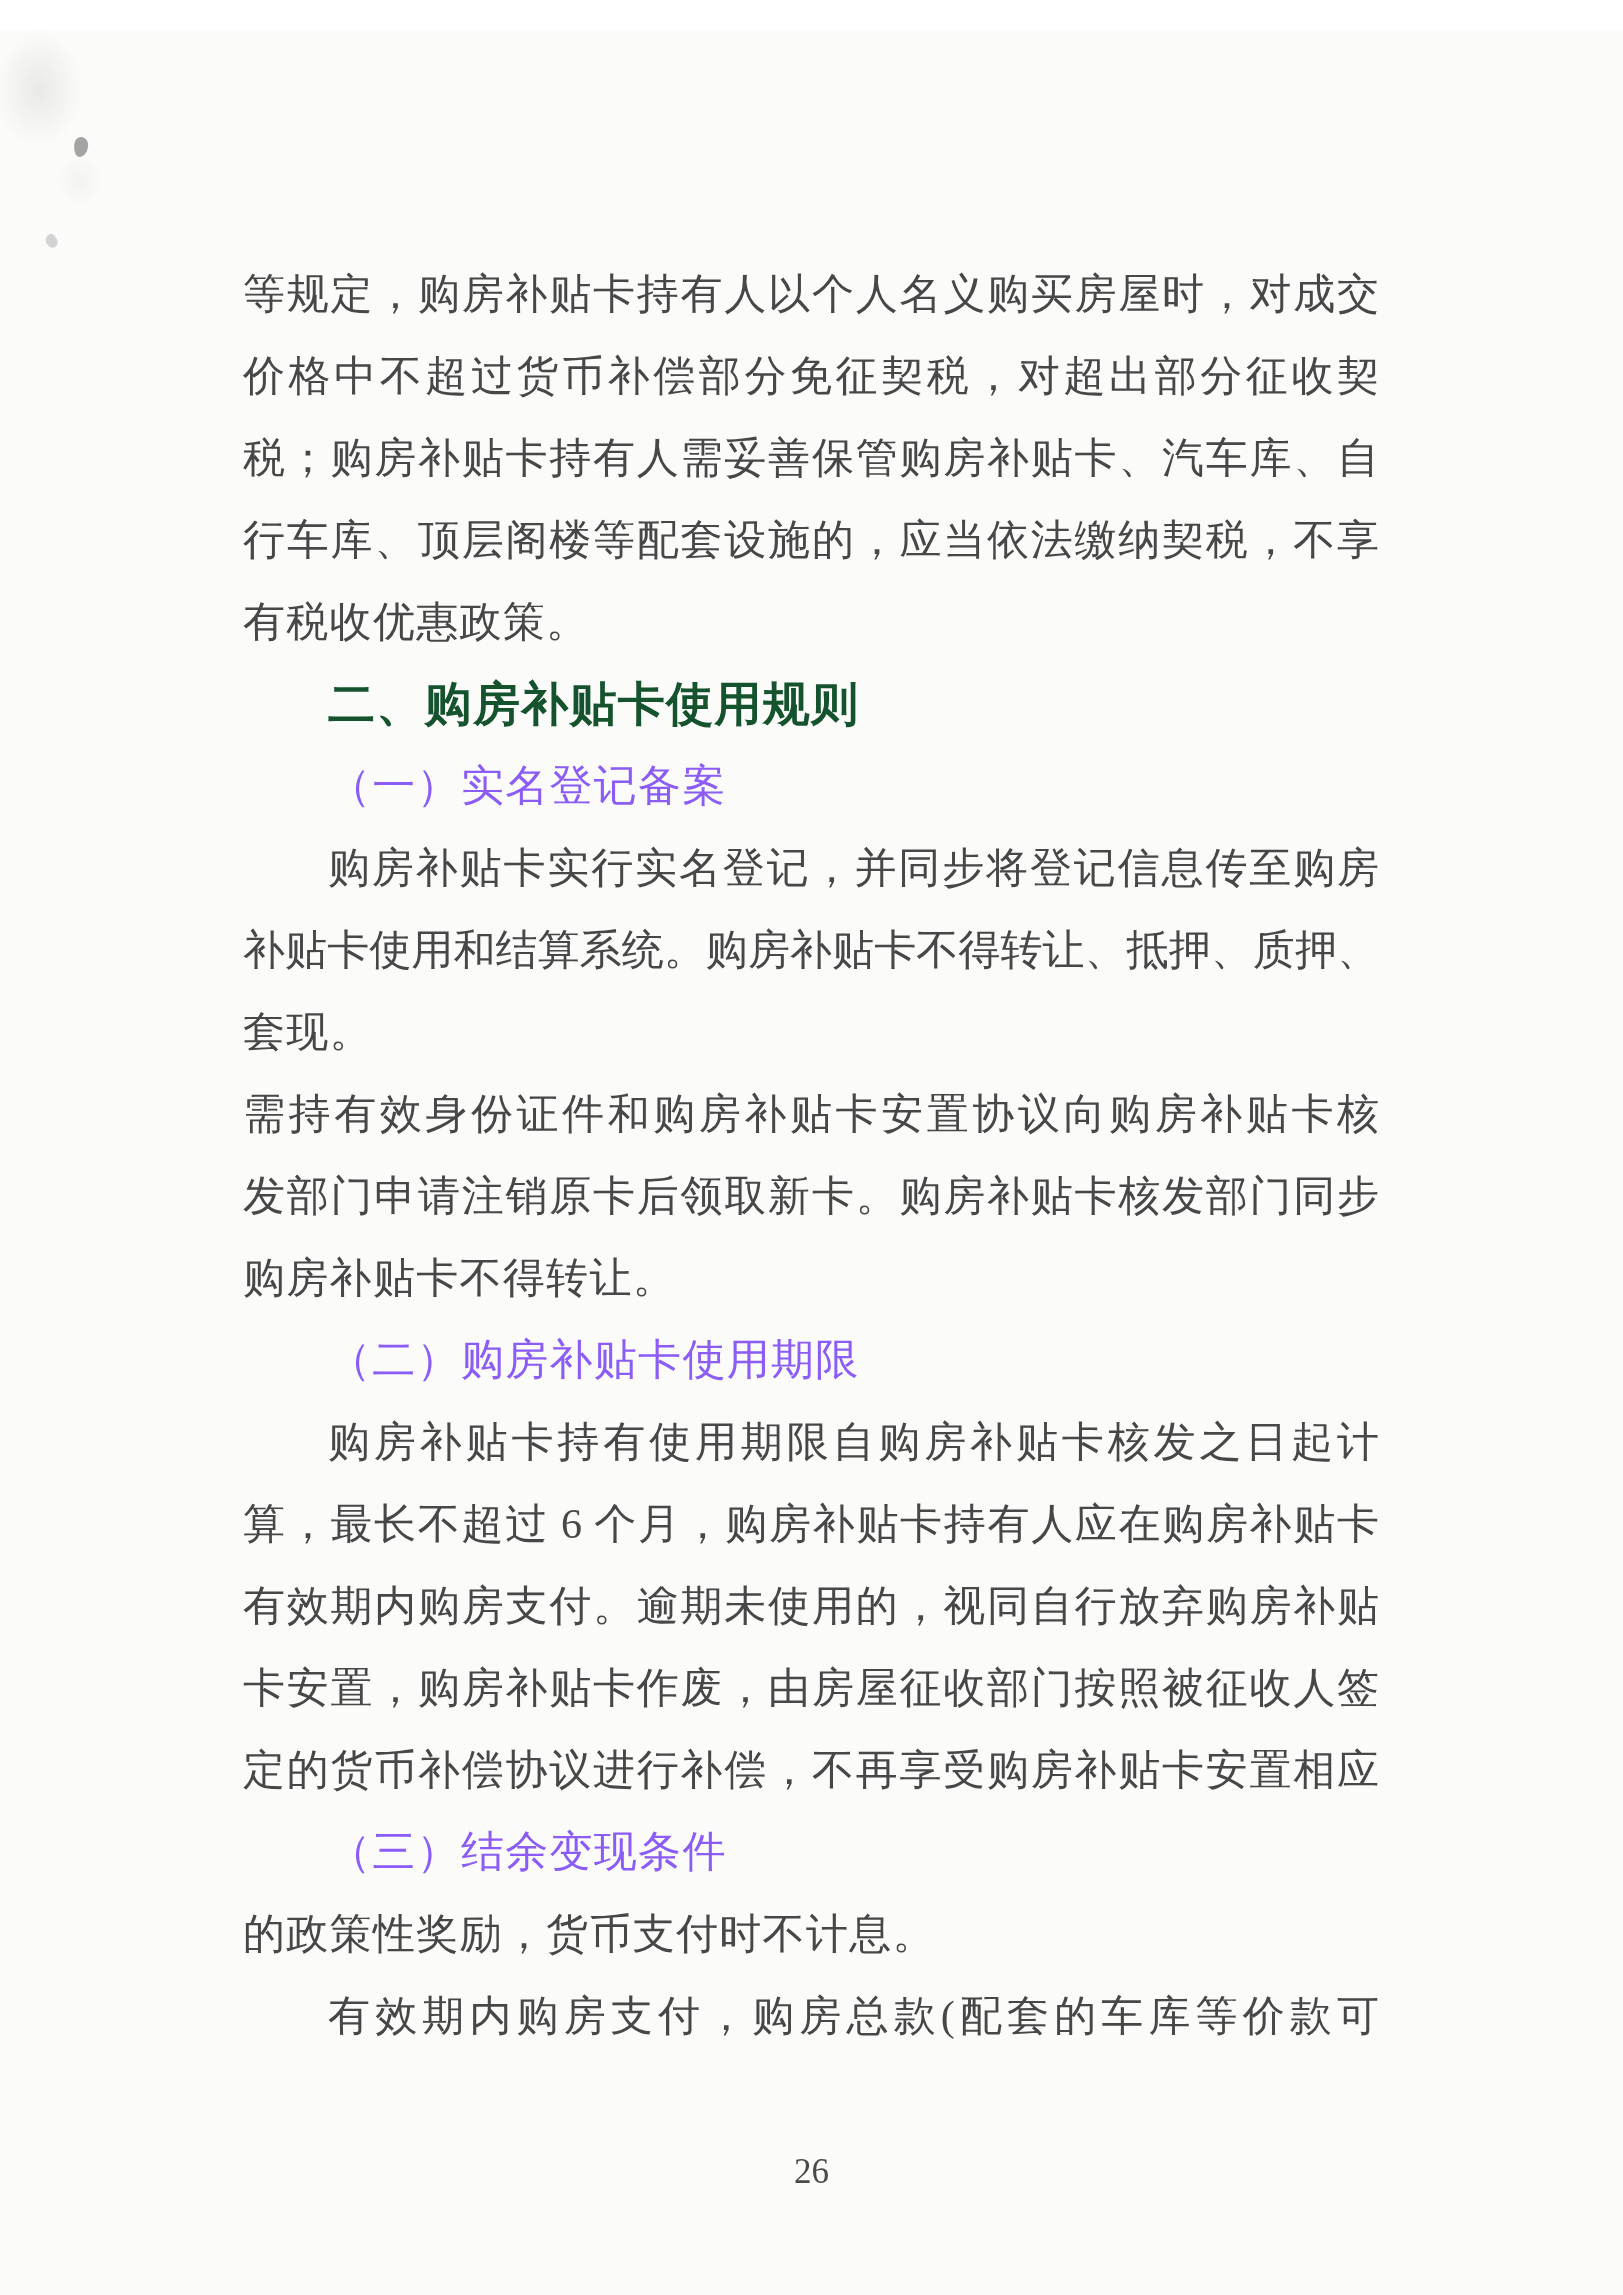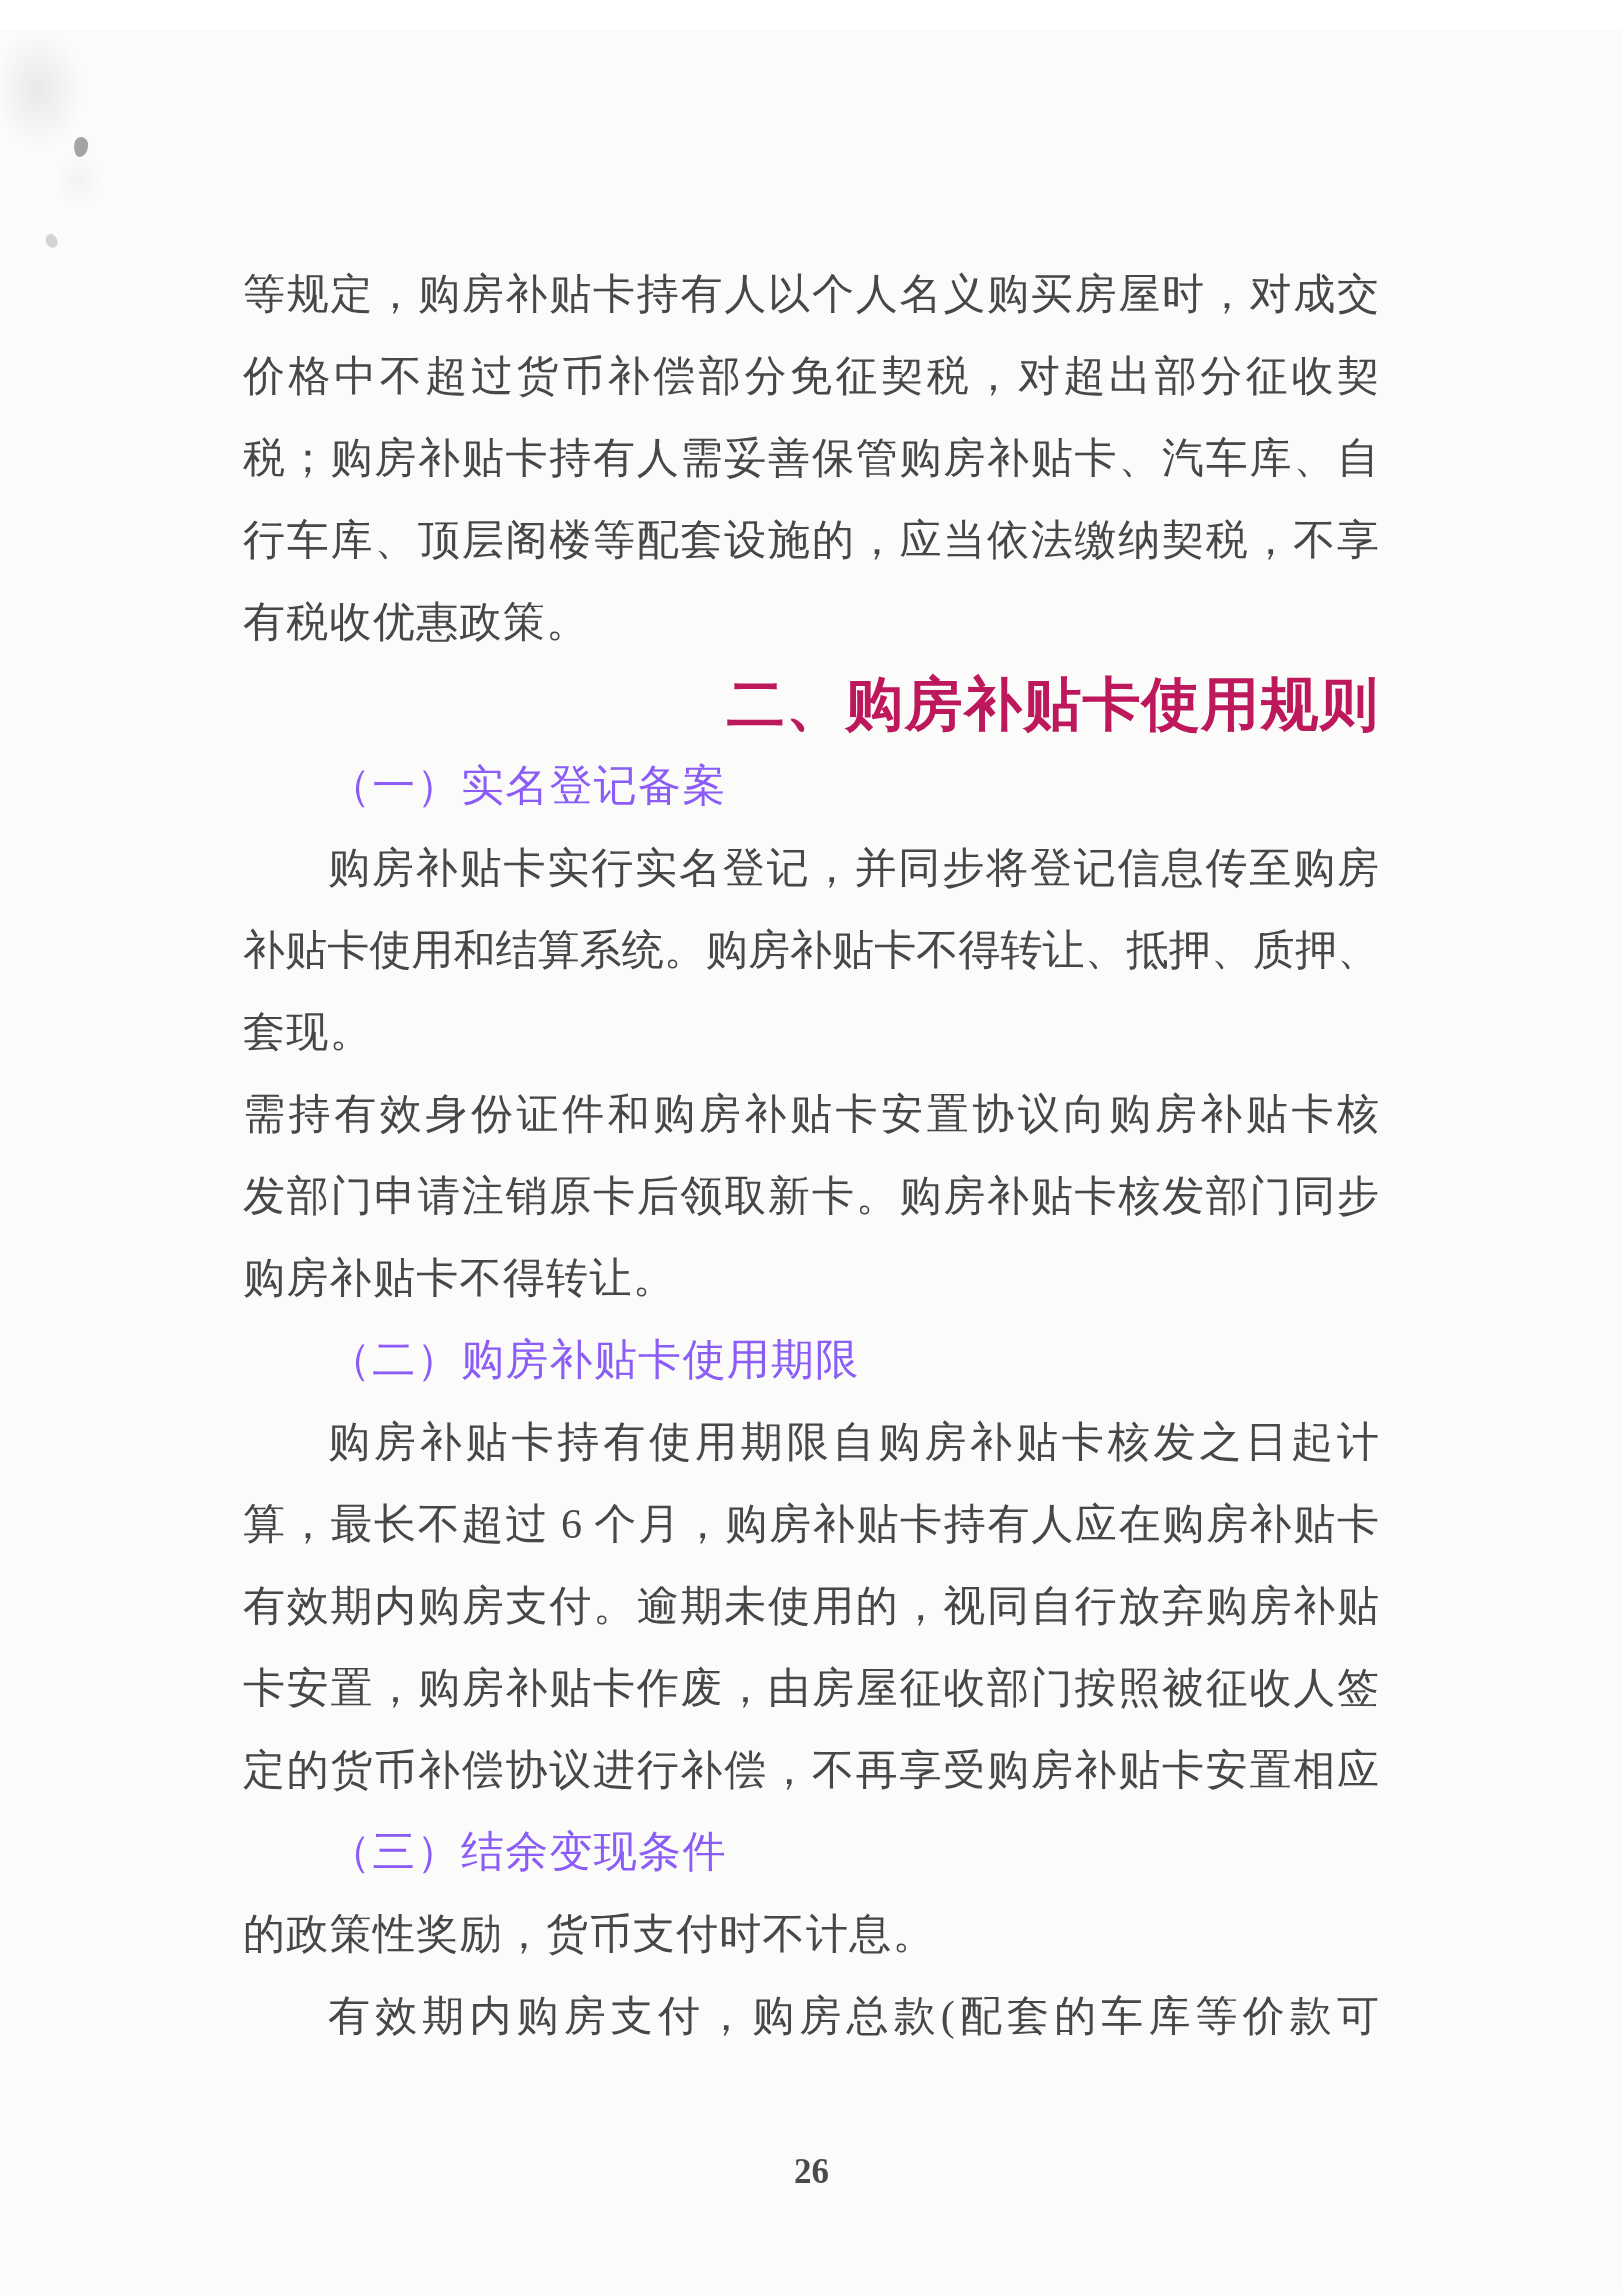--- a/index.html
+++ b/index.html
@@ -33,42 +33,40 @@
     text-align: justify;
     text-align-last: justify;
     letter-spacing: 0;
   }
   
   .ind { text-indent: 85px; }
   
   .h-section {
     font-family: "Liberation Sans", "DejaVu Sans", sans-serif;
     font-weight: 700;
-    font-size: 58px;
-    color: #be185d;
-    text-align: right;
+    font-size: 47px;
+    color: #14532d;
   }
   
   .h-sub {
     font-weight: 400;
     font-size: 43px;
     color: #8b5cf6;
   }
   .page-num {
     position: absolute;
     top: 2119px;
     left: 0;
     width: 100%;
     height: 46px;
     line-height: 46px;
     text-align: center;
     font-size: 35px;
     color: #4a4a4a;
     font-family: "Liberation Serif", "DejaVu Serif", serif;
-    font-weight: bold;
   }
   
   .smudge {
     position: absolute;
     left: 0px;
     top: 0px;
     width: 151px;
     height: 223px;
     background:
       radial-gradient(ellipse 59px 79px at 39px 59px, rgba(150,150,150,0.18), rgba(190,190,190,0.08) 55%, rgba(255,255,255,0) 75%),

